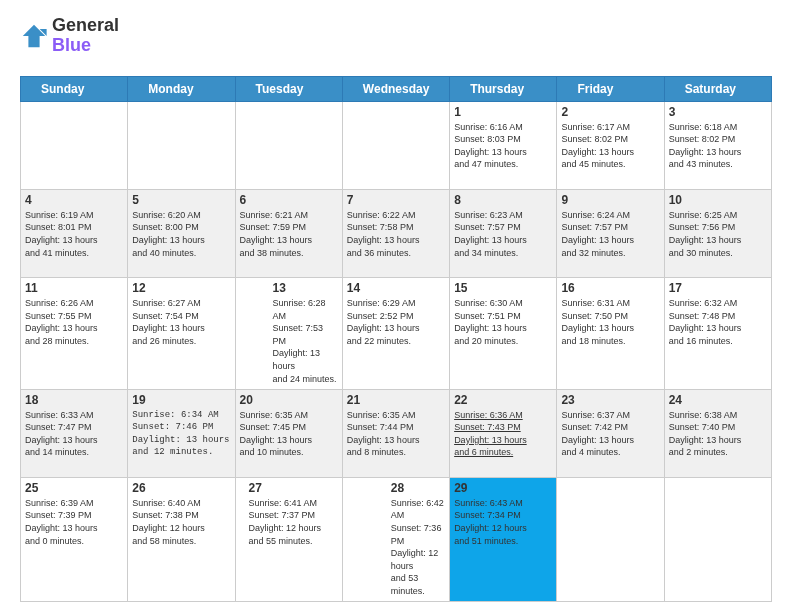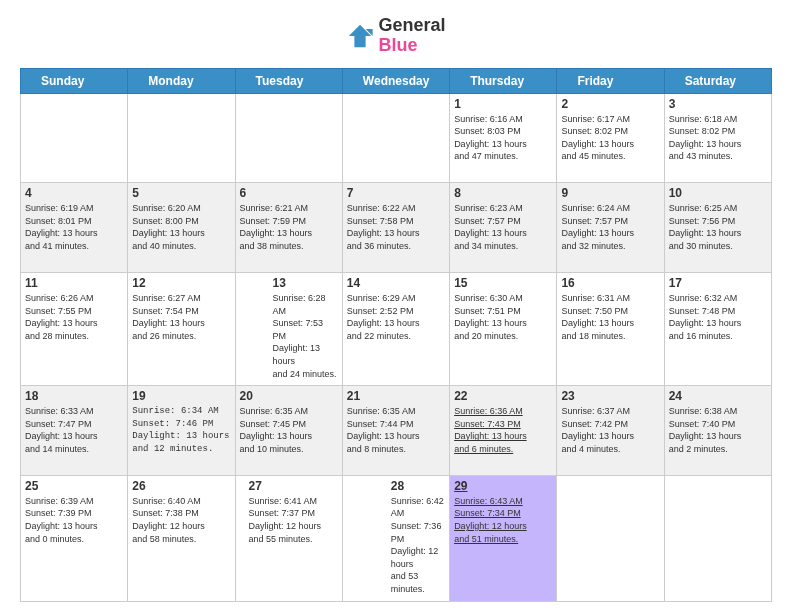--- a/index.html
+++ b/index.html
@@ -12,36 +12,36 @@
     }
     .page {
       width: 792px;
       height: 612px;
       padding: 16px 20px 10px 20px;
       display: flex;
       flex-direction: column;
     }
     .header {
       display: flex;
-      justify-content: center;
+      justify-content: flex-start;
       align-items: flex-start;
-      margin-bottom: 12px;
+      margin-bottom: 20px;
     }
     .logo {
       display: flex;
       align-items: center;
       gap: 4px;
     }
     .logo-text {
       font-size: 18px;
       font-weight: bold;
       color: #333;
       line-height: 1.1;
     }
-    .logo-text .blue { color: #ec4899; }
+    .logo-text .blue { color: #8b5cf6; }
     .logo-icon {
       width: 28px;
       height: 28px;
     }
     .title-block {
       text-align: right;
     }
     .main-title {
       font-size: 32px;
       font-weight: normal;
@@ -332,21 +332,21 @@
 Daylight: 12 hours
 and 55 minutes.</div>
           </td>
           <td style="background: rgb(255, 255, 255); padding-left: 48px;">
             <span class="day-number">28</span>
             <div class="day-info" style="white-space: pre-line;">Sunrise: 6:42 AM
 Sunset: 7:36 PM
 Daylight: 12 hours
 and 53 minutes.</div>
           </td>
-          <td style="background: #c4b5fd; text-decoration: underline;">
+          <td style="background: #0ea5e9;">
             <span class="day-number">29</span>
             <div class="day-info" style="white-space: pre-line;">Sunrise: 6:43 AM
 Sunset: 7:34 PM
 Daylight: 12 hours
 and 51 minutes.</div>
           </td>
           <td class="empty-cell"></td>
           <td class="empty-cell"></td>
         </tr>
       </tbody>

